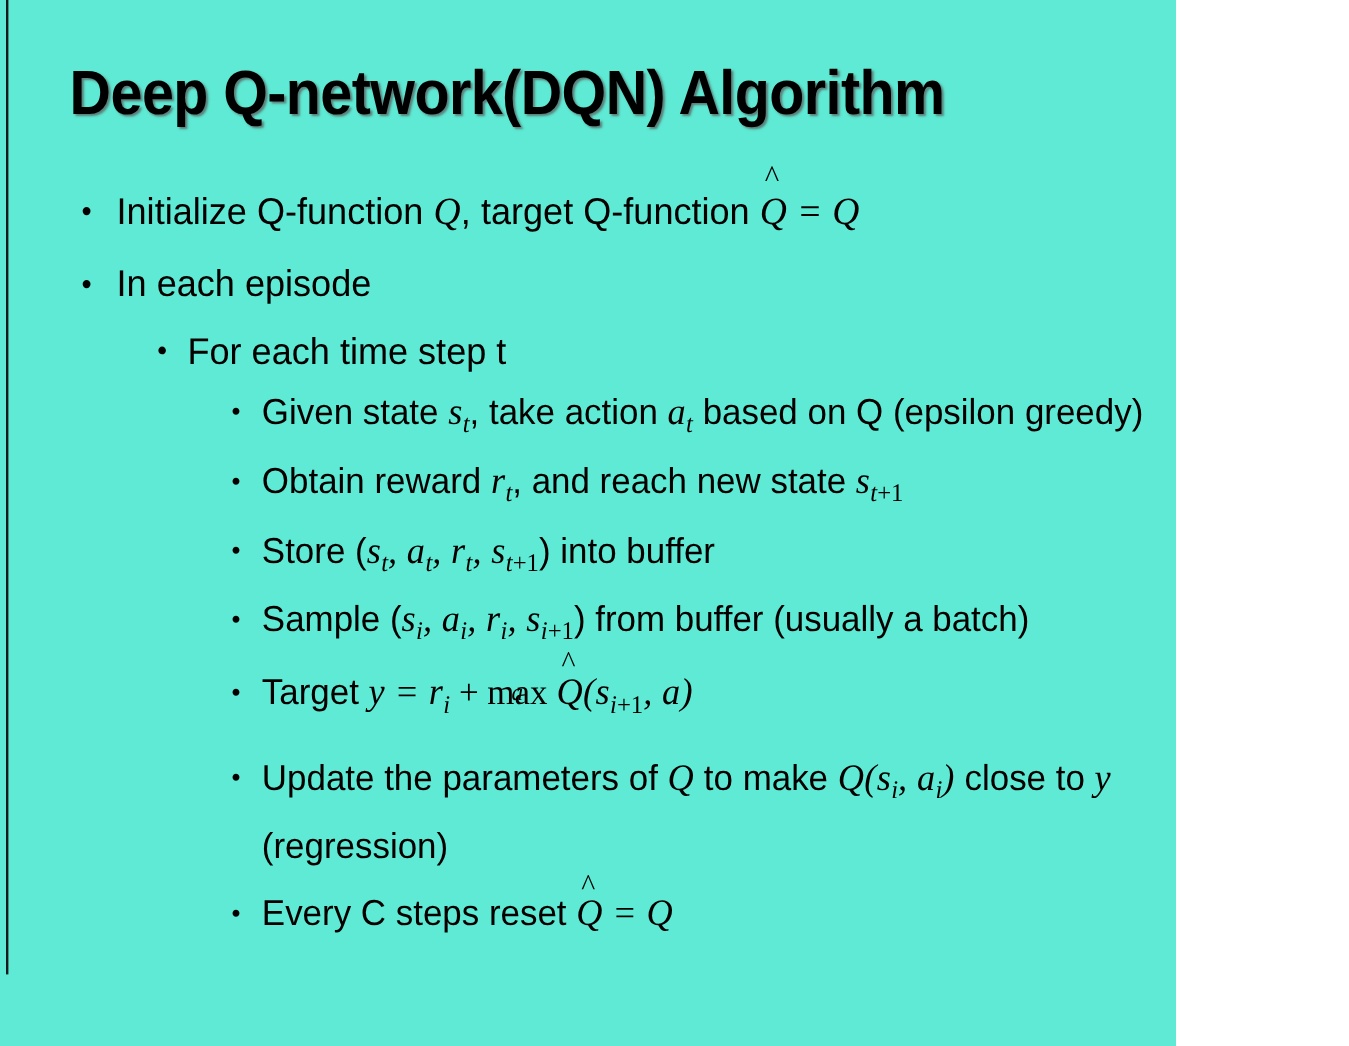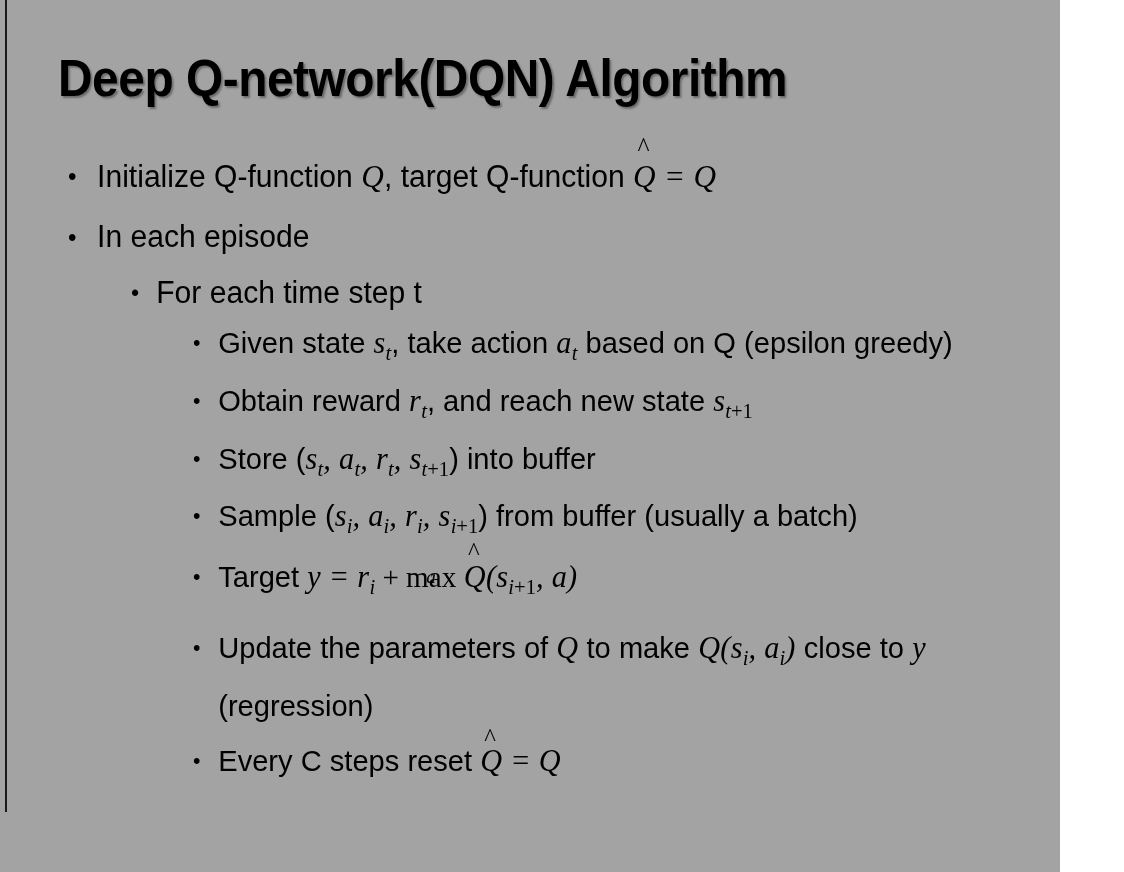--- a/index.html
+++ b/index.html
@@ -5,23 +5,23 @@
   html, body {
     margin: 0;
     padding: 0;
     background: #ffffff;
   }
   body {
     font-family: "Liberation Sans", sans-serif;
   }
   .slide {
     position: relative;
-    width: 1060px;
+    width: 980px;
     height: 872px;
-    background: #a3a3a3;
+    background: #5eead4;
     overflow: hidden;
   }
   
   .left-rule {
     position: absolute;
     left: 5px;
     top: 0;
     width: 2px;
     height: 812px;
     background: #1a1a1a;

